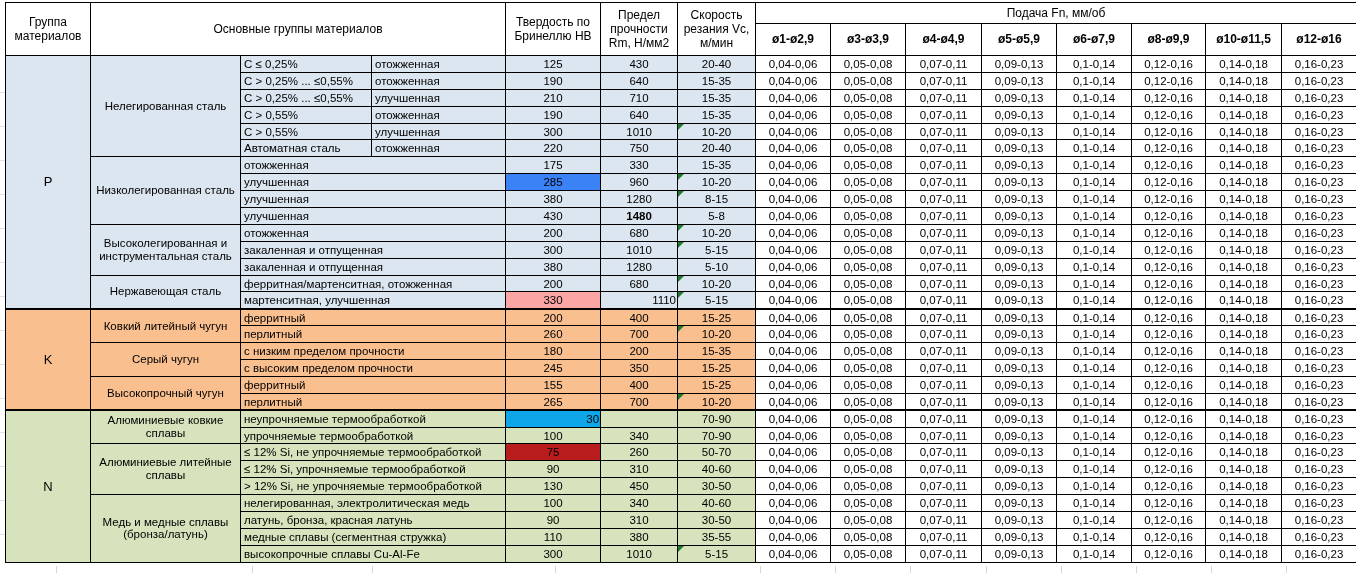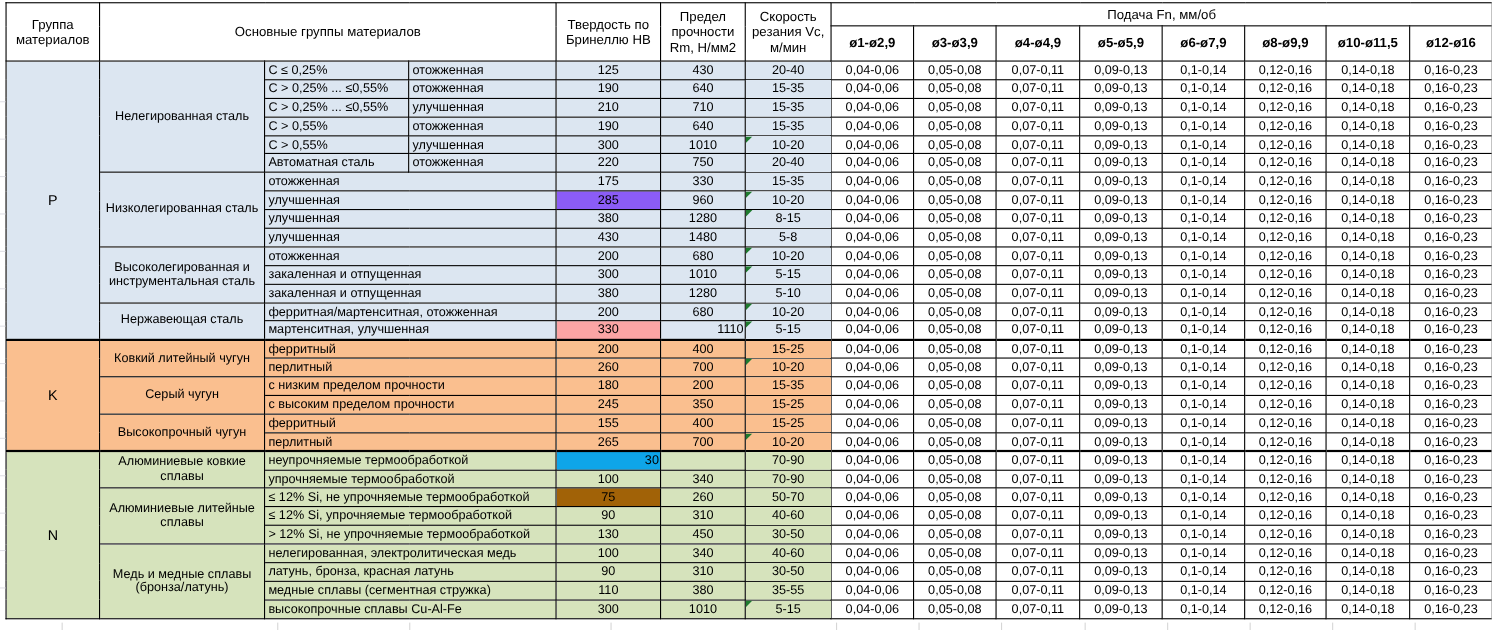--- a/index.html
+++ b/index.html
@@ -215,21 +215,21 @@
           <td class="num feed">0,05-0,08</td>
           <td class="num feed">0,07-0,11</td>
           <td class="num feed">0,09-0,13</td>
           <td class="num feed">0,1-0,14</td>
           <td class="num feed">0,12-0,16</td>
           <td class="num feed">0,14-0,18</td>
           <td class="num feed">0,16-0,23</td>
         </tr>
         <tr>
           <td class="desc" colspan="2" style="background: rgb(220, 230, 241);">улучшенная</td>
-          <td class="num" style="background: #8b5cf6; margin-top: 16px;">285</td>
+          <td class="num" style="background: #3b82f6; margin-top: 16px;">285</td>
           <td class="num" style="background: rgb(220, 230, 241);">960</td>
           <td class="num vc" style="background: rgb(220, 230, 241);"><span class="tri" style="border-top-color: rgb(30, 123, 46);"></span><span>10-20</span></td>
           <td class="num feed">0,04-0,06</td>
           <td class="num feed">0,05-0,08</td>
           <td class="num feed">0,07-0,11</td>
           <td class="num feed">0,09-0,13</td>
           <td class="num feed">0,1-0,14</td>
           <td class="num feed">0,12-0,16</td>
           <td class="num feed">0,14-0,18</td>
           <td class="num feed">0,16-0,23</td>
@@ -244,21 +244,21 @@
           <td class="num feed">0,07-0,11</td>
           <td class="num feed">0,09-0,13</td>
           <td class="num feed">0,1-0,14</td>
           <td class="num feed">0,12-0,16</td>
           <td class="num feed">0,14-0,18</td>
           <td class="num feed">0,16-0,23</td>
         </tr>
         <tr>
           <td class="desc" colspan="2" style="background: rgb(220, 230, 241);">улучшенная</td>
           <td class="num" style="background: rgb(220, 230, 241);">430</td>
-          <td class="num" style="background: rgb(220, 230, 241);">1480</td>
+          <td class="num" style="background: rgb(220, 230, 241); font-weight: bold;">1480</td>
           <td class="num vc" style="background: rgb(220, 230, 241);">5-8</td>
           <td class="num feed">0,04-0,06</td>
           <td class="num feed">0,05-0,08</td>
           <td class="num feed">0,07-0,11</td>
           <td class="num feed">0,09-0,13</td>
           <td class="num feed">0,1-0,14</td>
           <td class="num feed">0,12-0,16</td>
           <td class="num feed">0,14-0,18</td>
           <td class="num feed">0,16-0,23</td>
         </tr>
@@ -448,21 +448,21 @@
           <td class="num feed">0,07-0,11</td>
           <td class="num feed">0,09-0,13</td>
           <td class="num feed">0,1-0,14</td>
           <td class="num feed">0,12-0,16</td>
           <td class="num feed">0,14-0,18</td>
           <td class="num feed">0,16-0,23</td>
         </tr>
         <tr>
           <td class="subname" rowspan="3" style="background: rgb(214, 227, 188); margin-left: 24px;">Алюминиевые литейные сплавы</td>
           <td class="desc" colspan="2" style="background: rgb(214, 227, 188);">≤ 12% Si, не упрочняемые термообработкой</td>
-          <td class="num" style="background: #a16207;">75</td>
+          <td class="num" style="background: #b91c1c;">75</td>
           <td class="num" style="background: rgb(214, 227, 188);">260</td>
           <td class="num vc" style="background: rgb(214, 227, 188);">50-70</td>
           <td class="num feed">0,04-0,06</td>
           <td class="num feed">0,05-0,08</td>
           <td class="num feed">0,07-0,11</td>
           <td class="num feed">0,09-0,13</td>
           <td class="num feed">0,1-0,14</td>
           <td class="num feed">0,12-0,16</td>
           <td class="num feed">0,14-0,18</td>
           <td class="num feed">0,16-0,23</td>

